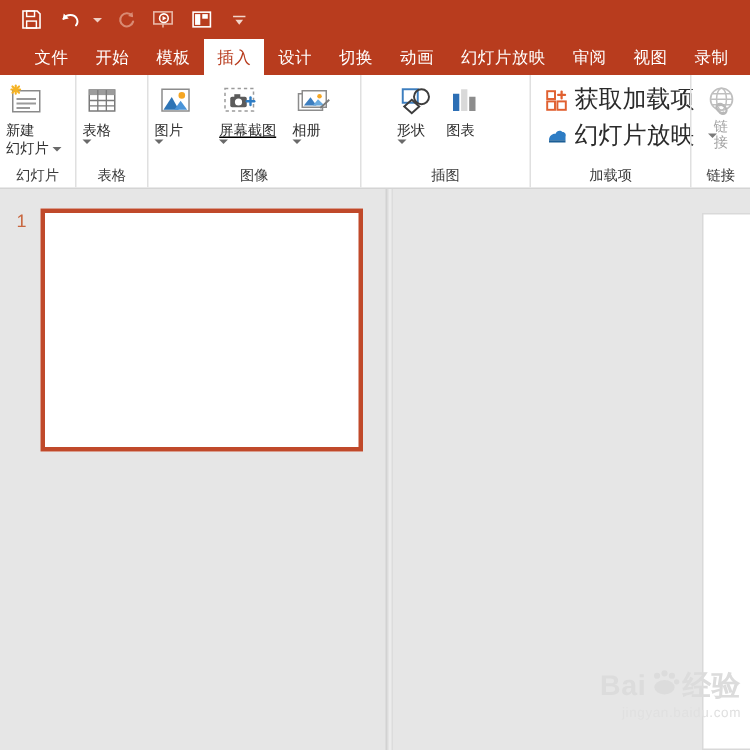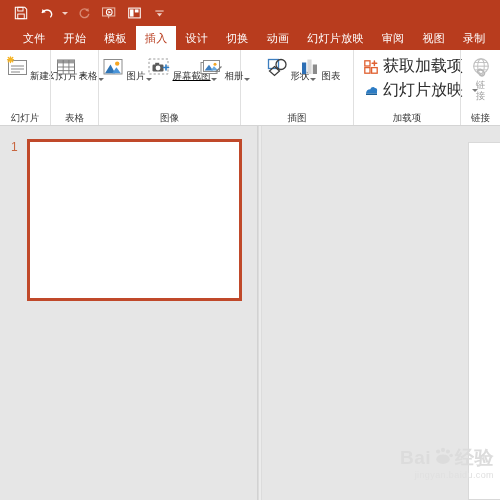--- a/index.html
+++ b/index.html
@@ -115,22 +115,22 @@
     text-align: center;
     font-size: 9.5px;
     color: #3b3b3b;
     white-space: nowrap;
   }
 
   
   .bigbtn {
     width: 44px;
     display: flex;
-    flex-direction: row;
-    align-items: flex-end;
+    flex-direction: column;
+    align-items: flex-start;
     padding-top: 2px;
   }
   .bigbtn .ic { height: 26px; display: flex; align-items: center; justify-content: center; }
   .bigbtn .lbl {
     font-size: 9.5px;
     color: #303030;
     text-align: center;
     line-height: 11px;
     margin-top: 1px;
     white-space: nowrap;

